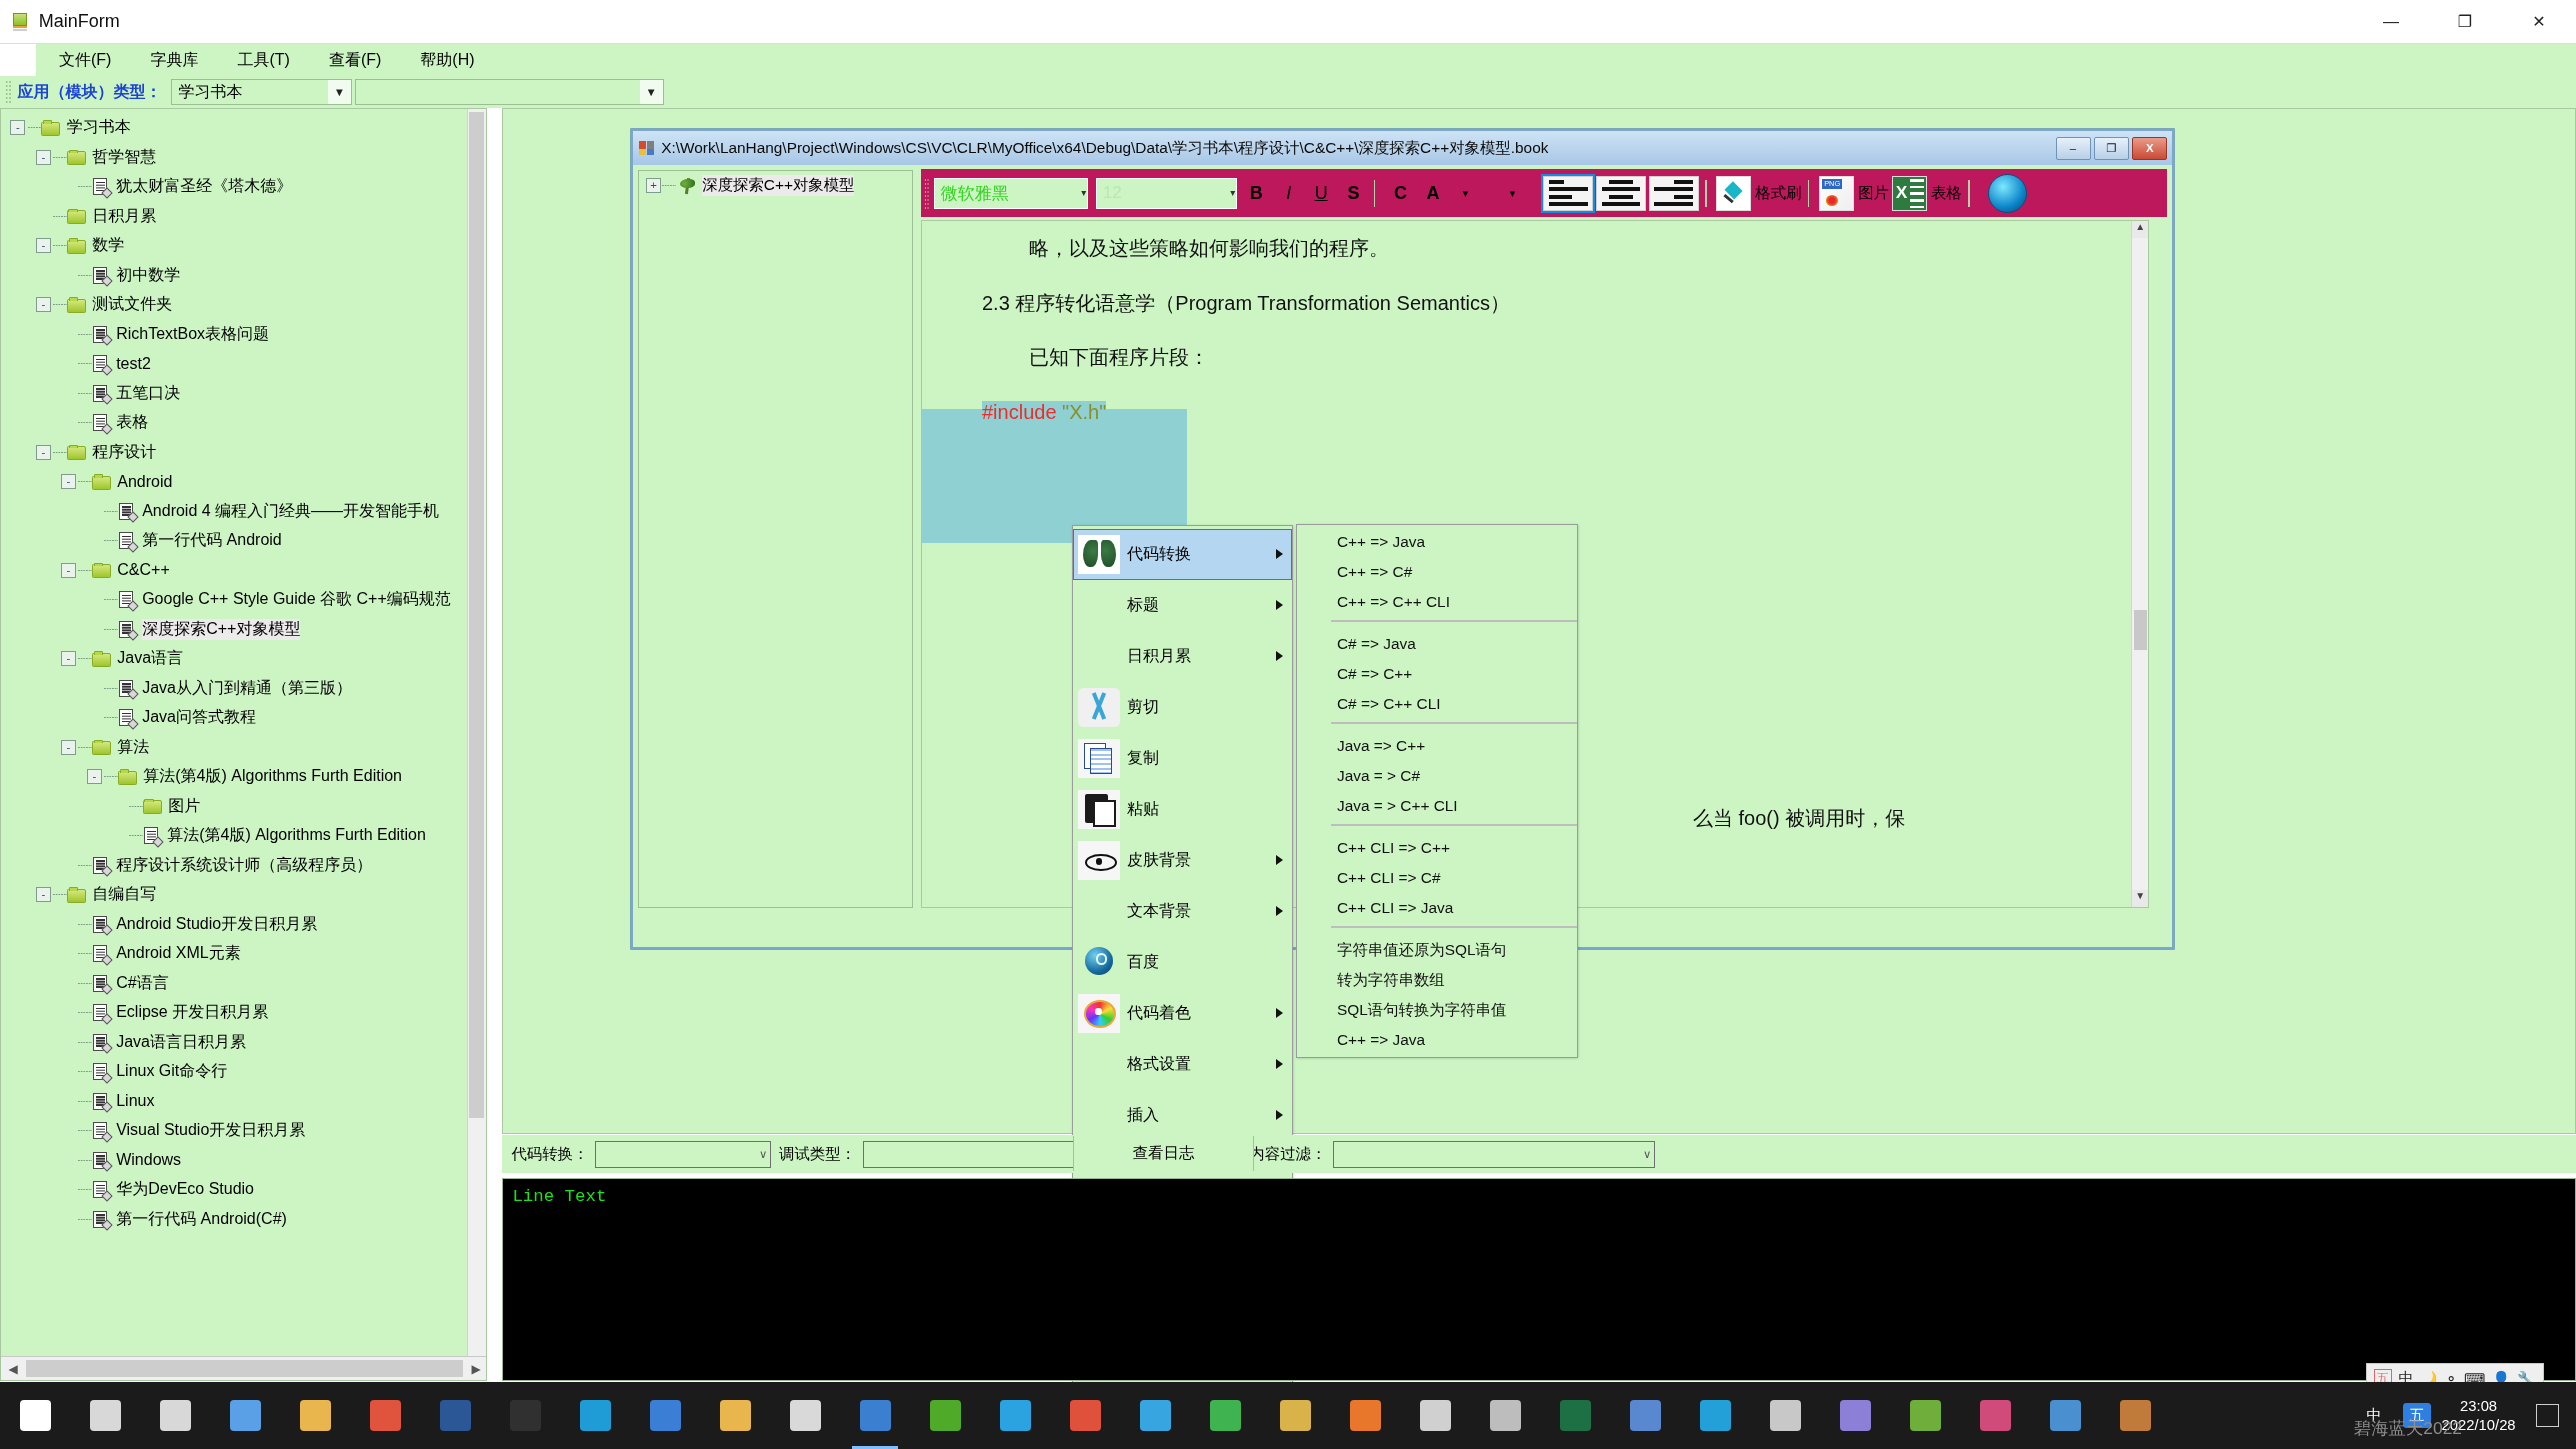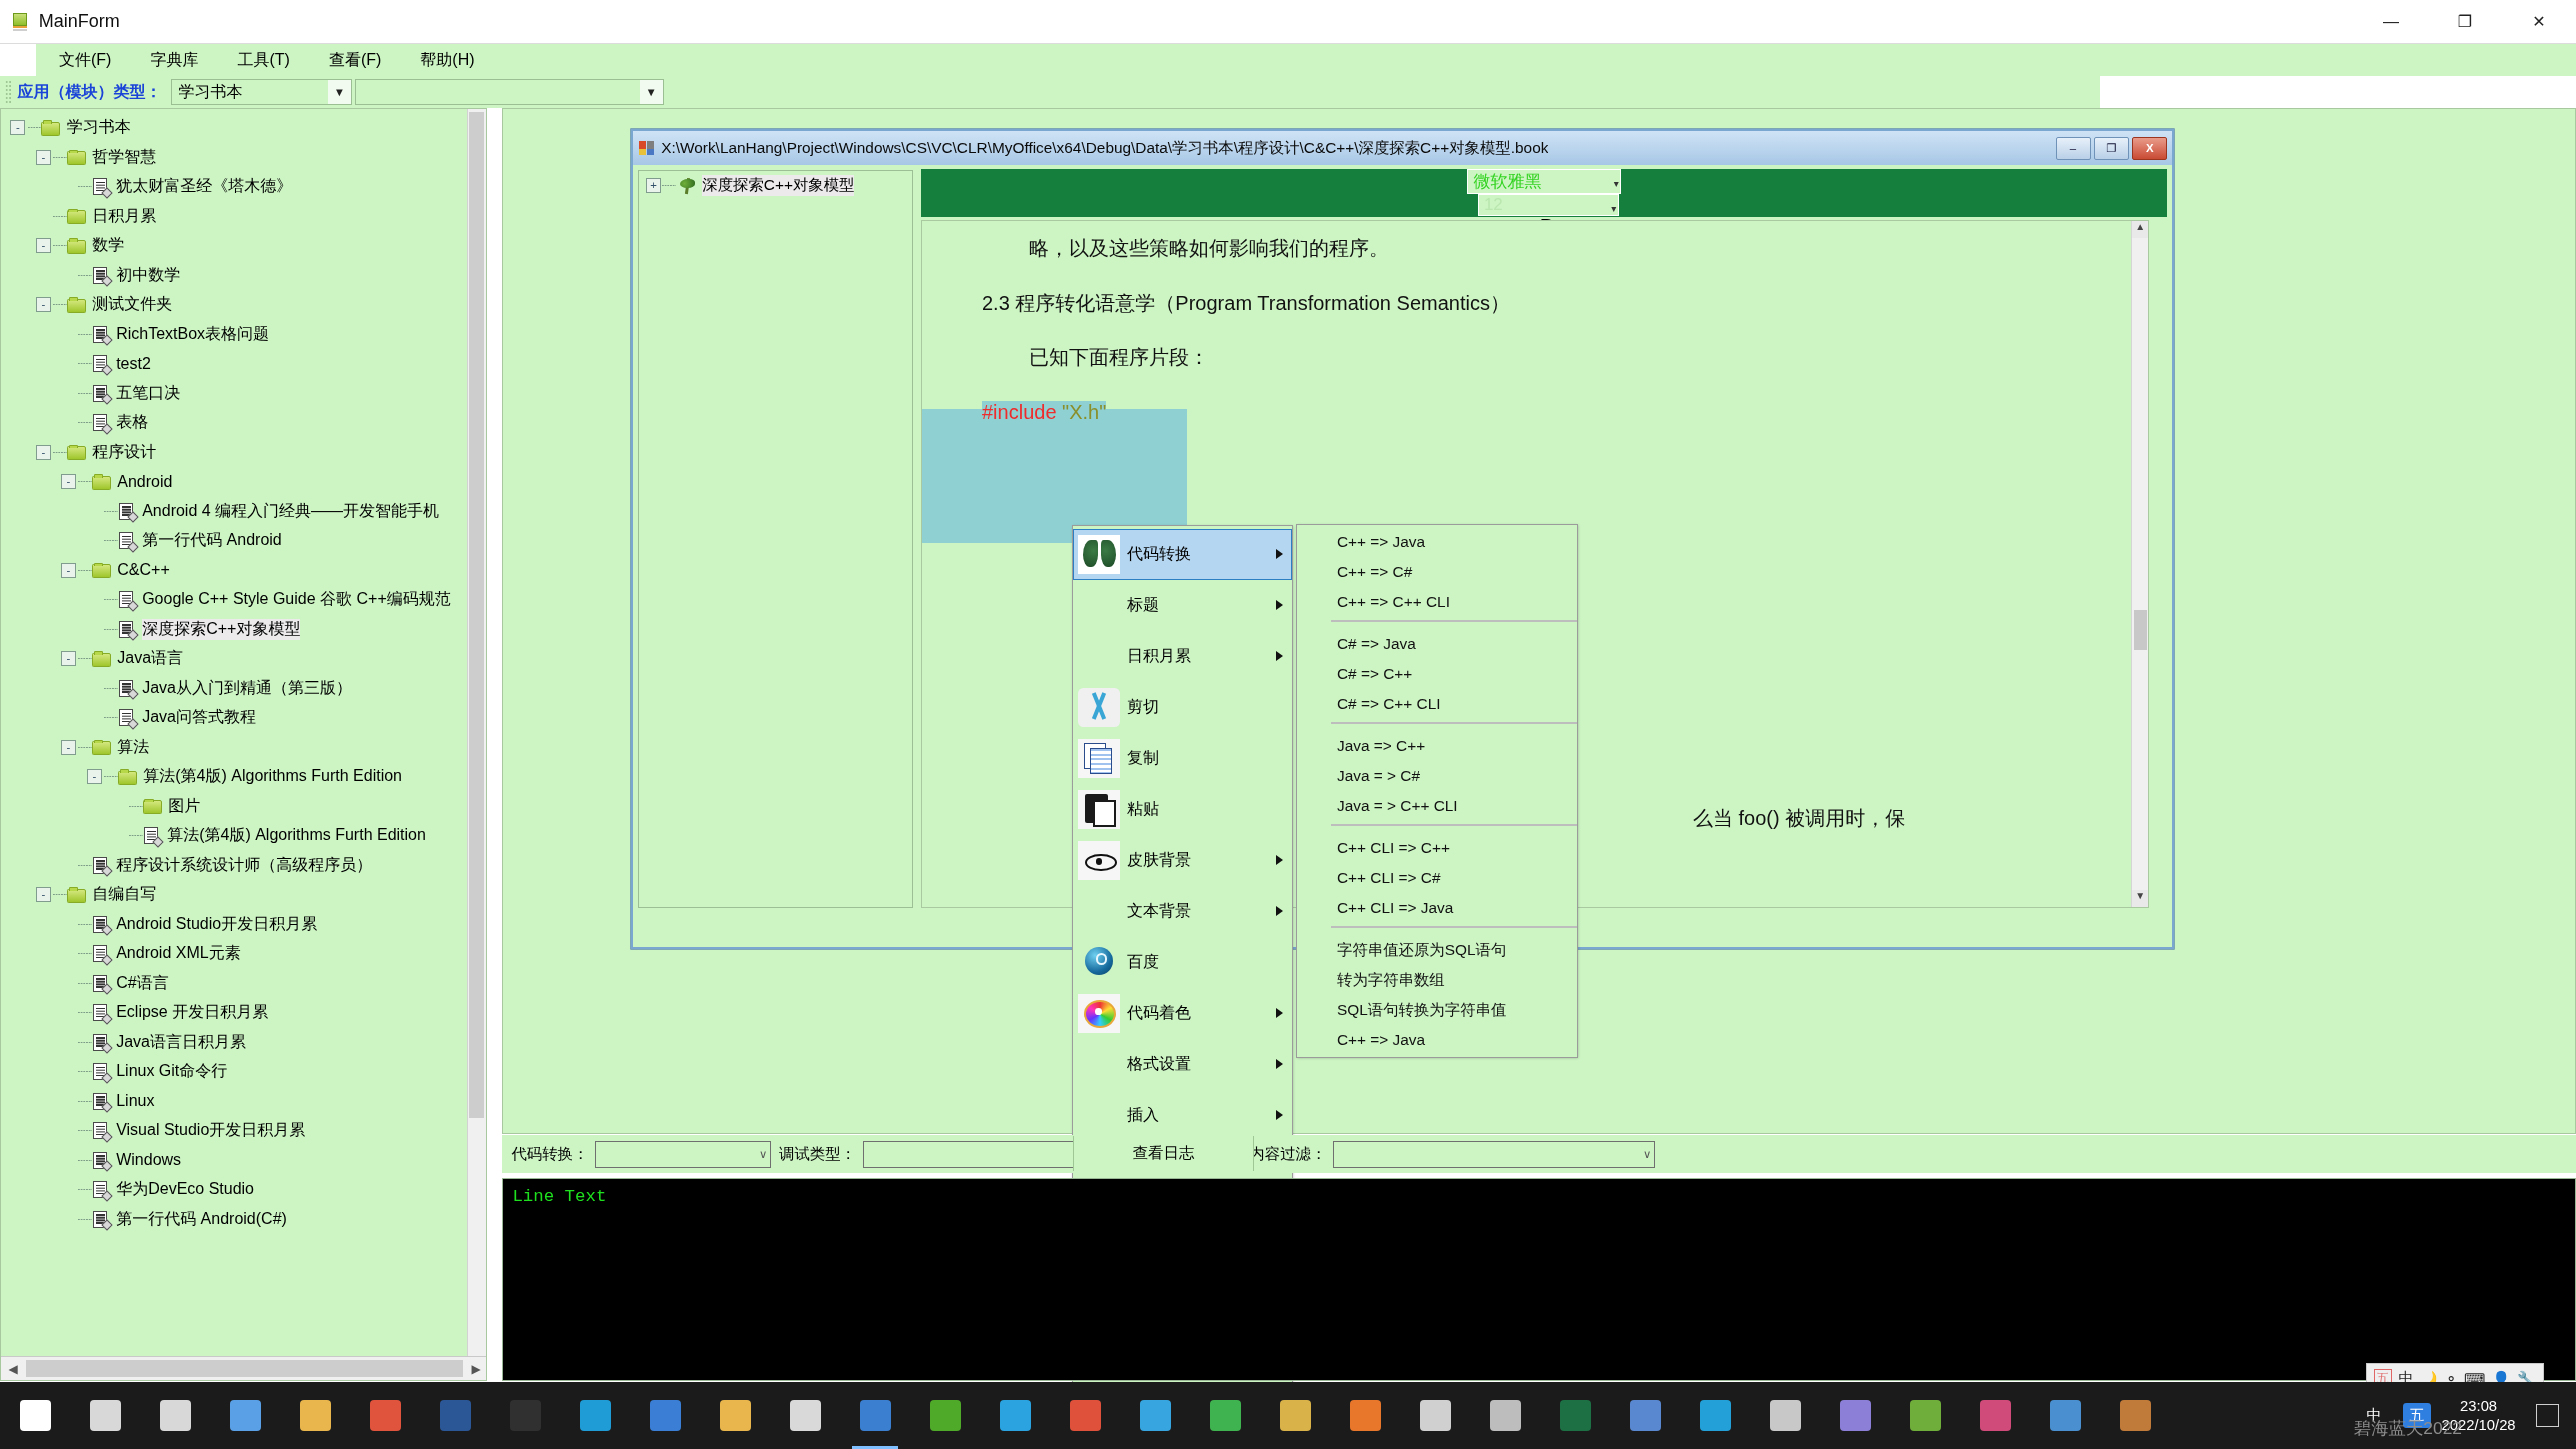--- a/index.html
+++ b/index.html
@@ -28,21 +28,21 @@
 
   
   .menubar {
     position:absolute; left:0; top:44px; width:2576px; height:32px;
     background:#cdf5c4; display:flex; align-items:center; padding-left:19px;margin-left:36px;
   }
   .menuitem { font-size:16px; color:#000; margin-right:31px; padding:2px 4px; }
 
   
   .typestrip {
-    position:absolute; left:0; top:76px; width:2100px; height:32px;
+    position:absolute; left:0; top:76px; width:2576px; height:32px;
     background:#cdf5c4; display:flex; align-items:center;
   }
   .grip { width:6.7px; height:24px; margin-left:5.4px; margin-right:5.4px;
           background-image:radial-gradient(#9ec795 38%, transparent 40%);
           background-size:3.4px 4px; }
   .typelabel { font-size:16px; color:#1a43d8; font-weight:bold; margin-right:9.4px; }
   .cmb {
     background:#cdf5c4; border:0.7px solid #9bbf93; height:25.5px;
     display:flex; align-items:center; position:relative;
   }
@@ -130,21 +130,21 @@
   .docnav .nrow .plusbox { margin-right:1.3px; }
   .leaficon { width:20px; height:19px; margin:0 4px 0 2.7px; position:relative; flex:none; }
   .leaficon:before{content:"";position:absolute;left:8px;top:1.3px;width:2.7px;height:16px;background:#5b7d2a;transform:rotate(8deg);}
   .leaficon:after{content:"";position:absolute;left:2px;top:2.7px;width:14.8px;height:8.7px;
     background:radial-gradient(circle at 30% 50%,#6fae3a,#2f6b1e);border-radius:60% 40% 50% 50%;}
   .docnav .nlabel { font-size:15.4px; color:#000; background:#eceaea; }
 
   
   .fmtbar {
     position:absolute; left:288px; top:38px; width:1246px; height:48px;
-    background:#15803d; display:flex; align-items:center;flex-direction:column;
+    background:#be185d; display:flex; align-items:center;
   }
   .fmtbar .grip2 { width:5.4px; height:31px; margin:0 5.4px 0 2.7px;
     background-image:radial-gradient(#9ec795 38%, transparent 40%); background-size:2.7px 4px; }
   .fontcmb { width:154px; height:31px; background:#cdf5c4; border:0.7px solid #ffffff; position:relative; display:flex; align-items:center; }
   .fontcmb .fv { font-size:17px; color:#33d321; padding-left:5.4px; }
   .fontcmb .ar { position:absolute; right:1.3px; top:8px; font-size:10px; color:#333; }
   .sizecmb { width:141px; height:31px; background:#cdf5c4; border:0.7px solid #ffffff; position:relative; display:flex; align-items:center; margin-left:8px;}
   .sizecmb .fv { font-size:17px; color:#b9e7ae; padding-left:5.4px; }
   .sizecmb .ar { position:absolute; right:1.3px; top:8px; font-size:10px; color:#333; }
   .fbtn { min-width:27px; height:31px; display:flex; align-items:center; justify-content:center;

